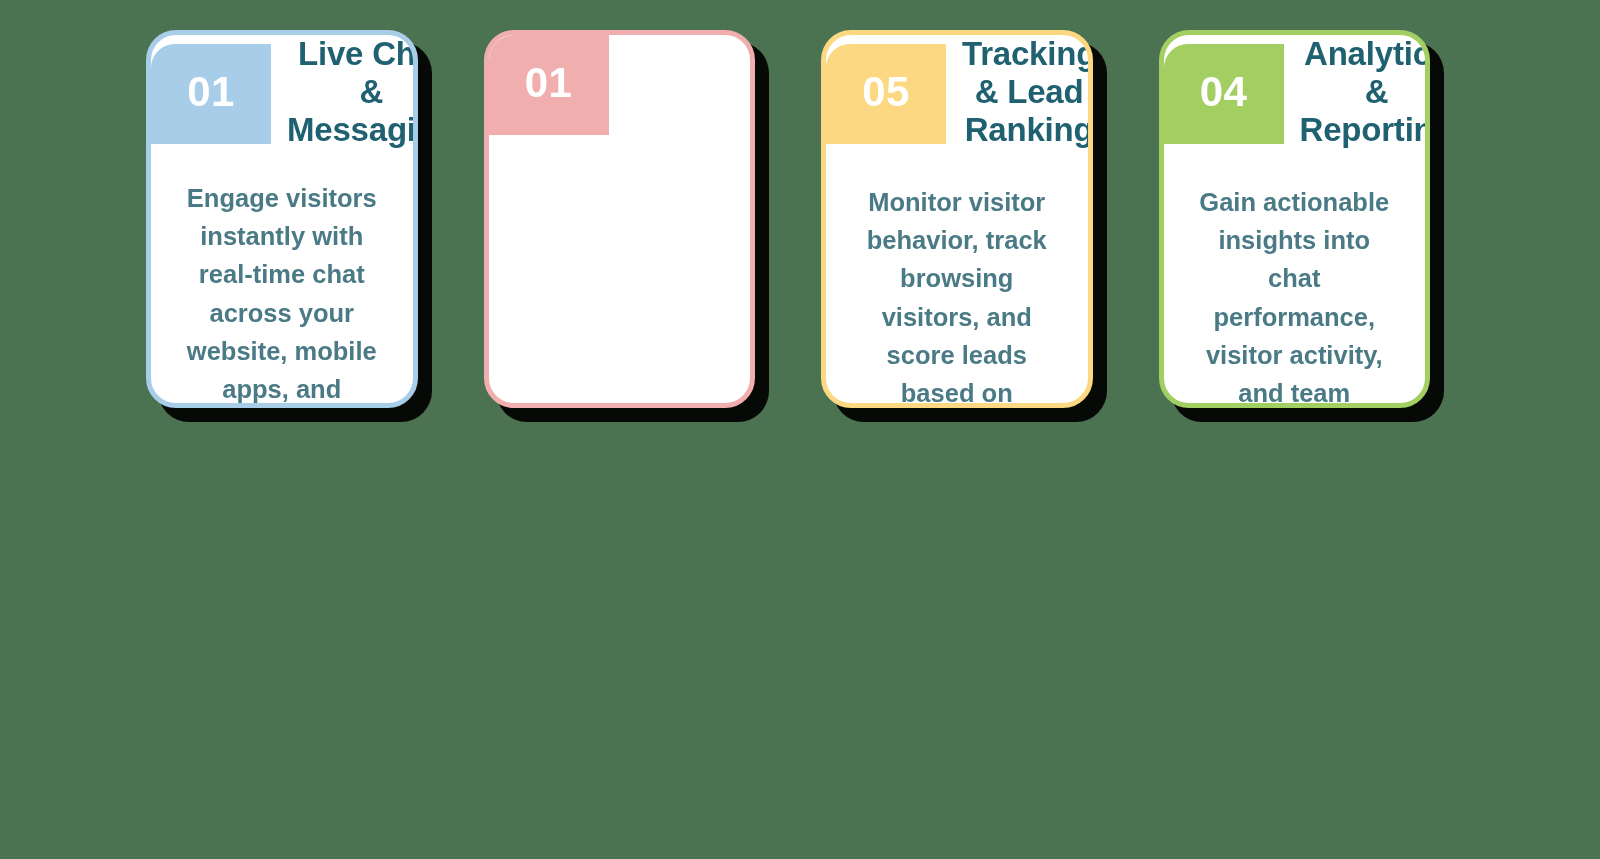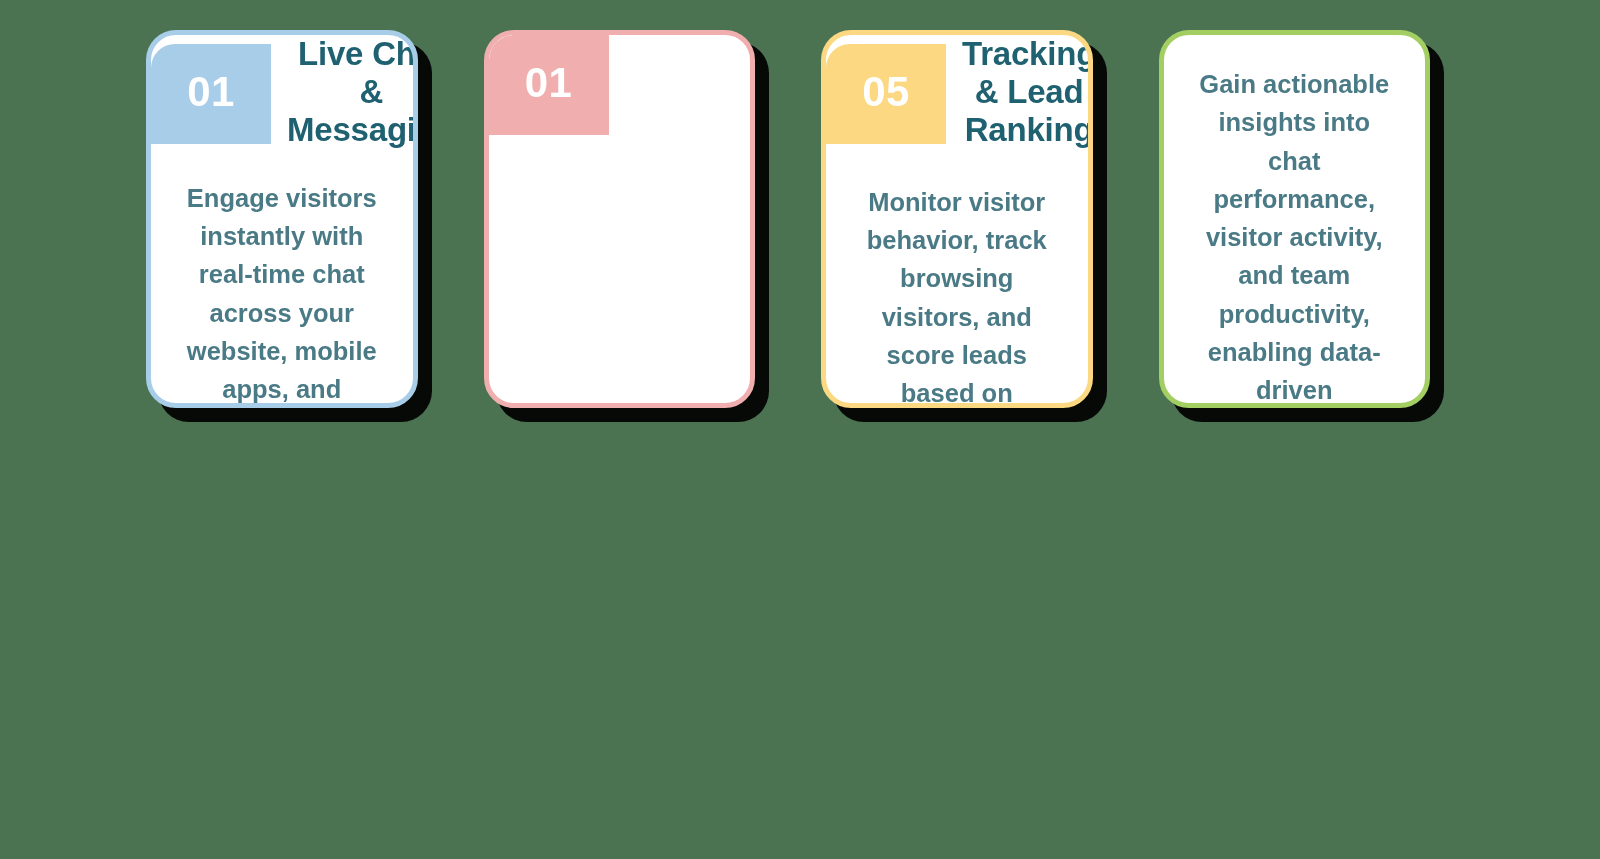--- a/index.html
+++ b/index.html
@@ -130,16 +130,22 @@
     <div class="card-header">
       <div class="badge">
         <span class="badge-number">05</span>
       </div>
       <div class="card-title">Tracking &amp; Lead Ranking</div>
     </div>
     <div class="card-body">Monitor visitor behavior, track browsing visitors, and score leads based on engagement, helping teams focus on high-value prospects.</div>
   </div>
 
   <div class="card card-4 accent-green">
+    <div class="card-header">
+      <div class="badge">
+        <span class="badge-number">04</span>
+      </div>
+      <div class="card-title">Analytics &amp; Reporting</div>
+    </div>
     <div class="card-body">Gain actionable insights into chat performance, visitor activity, and team productivity, enabling data-driven decisions that enhance sales and support outcomes.</div>
   </div>
 
 </div>
 
 </body></html>

